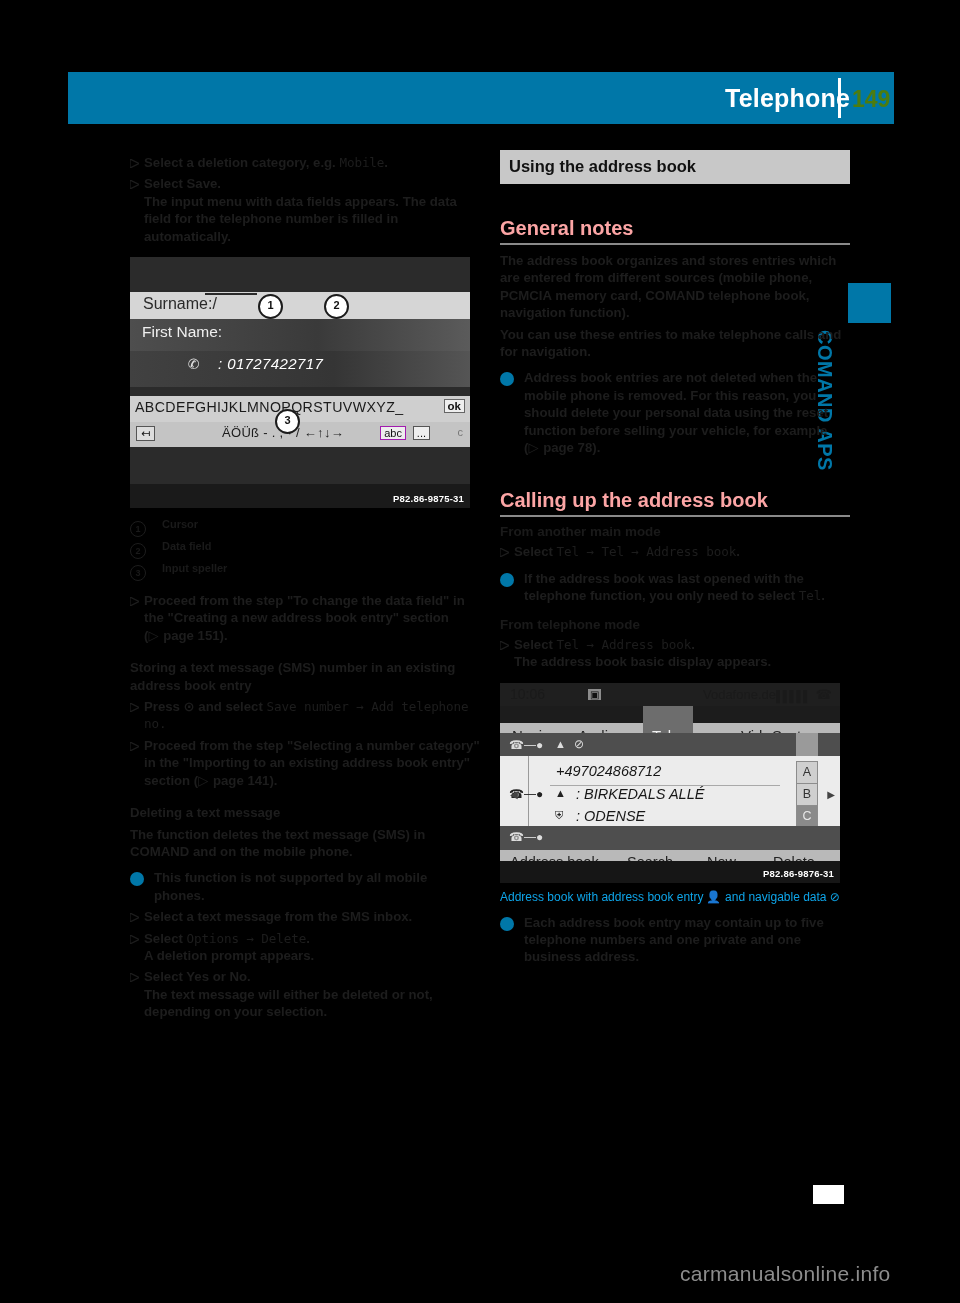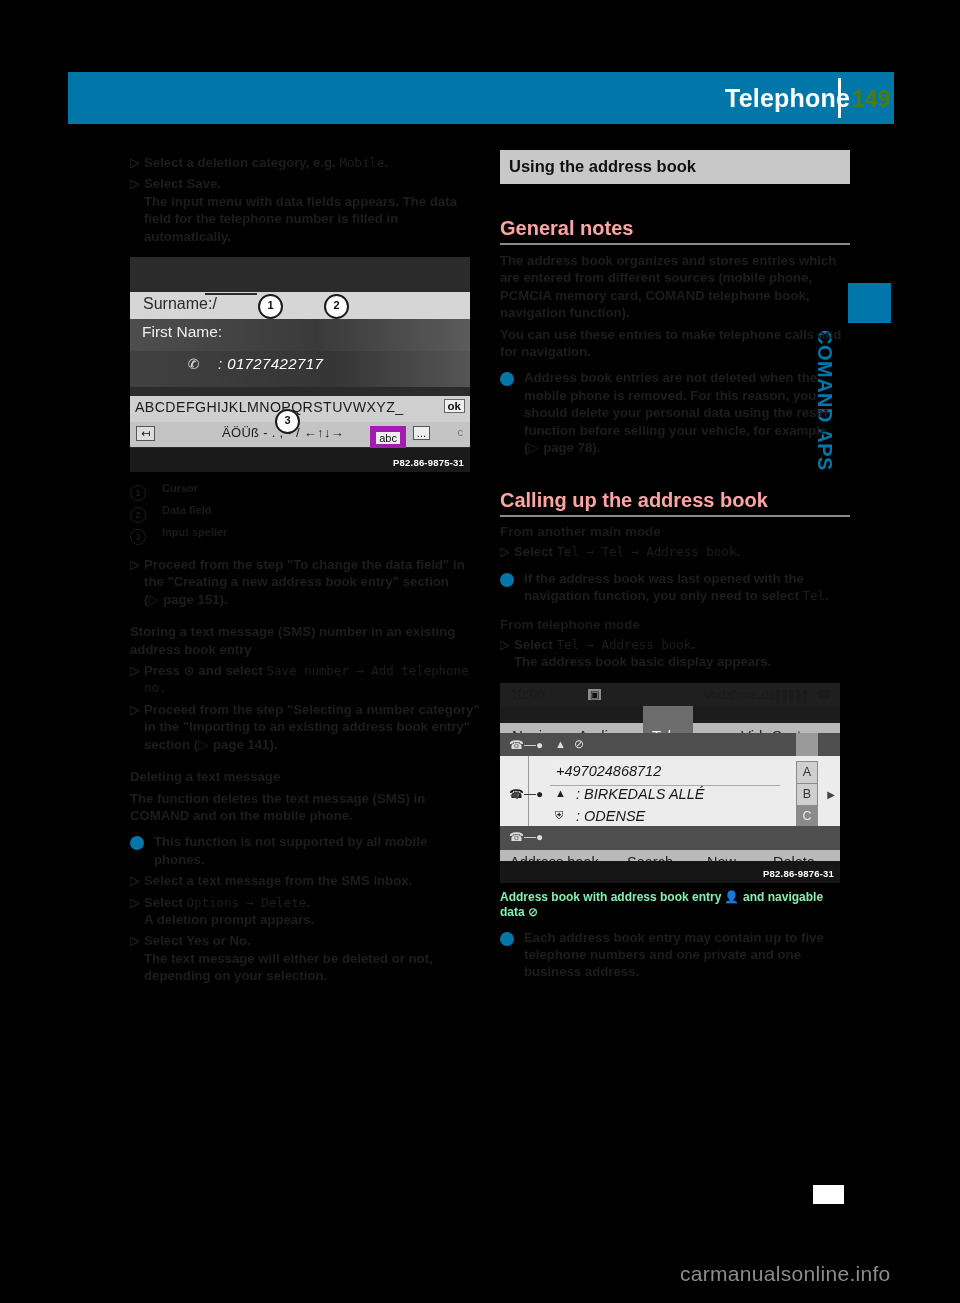--- a/index.html
+++ b/index.html
@@ -61,21 +61,21 @@
 
   
   .pref{white-space:nowrap;}
 
   
   .shot{position:relative;background:#111;border:0;margin-top:12px;}
   .shot .code{position:absolute;right:6px;bottom:4px;color:#fff;font-size:9.5px;font-weight:bold;
               letter-spacing:.2px;font-family:"Liberation Sans",sans-serif;}
 
   
-  .s1{width:340px;height:215px;background:#2b2b2b;}
+  .s1{width:340px;height:251px;background:#2b2b2b;}
   .s1 .surbar{position:absolute;left:0;top:35px;width:340px;height:27px;background:#d6d6d6;}
   .s1 .surtxt{position:absolute;left:13px;top:38px;font-size:16px;color:#2a2a2a;font-weight:normal;}
   .s1 .fnrow{position:absolute;left:0;top:62px;width:340px;height:32px;
              background:linear-gradient(90deg,#4e4e4e 0%,#3a3a3a 55%,#5b5b5b 100%);}
   .s1 .fntxt{position:absolute;left:12px;top:66px;font-size:15.5px;color:#efefef;}
   .s1 .numrow{position:absolute;left:0;top:94px;width:340px;height:36px;
               background:linear-gradient(90deg,#414141 0%,#353535 60%,#555 100%);}
   .s1 .numtxt{position:absolute;left:88px;top:98px;font-size:15px;color:#fff;font-style:italic;letter-spacing:.4px;}
   .s1 .phic{position:absolute;left:58px;top:99px;font-size:14px;color:#ddd;}
   .s1 .kb{position:absolute;left:0;top:139px;width:340px;height:26px;background:#cfcfcf;}
@@ -111,21 +111,21 @@
   .s2 .ent{position:absolute;font-size:14.5px;font-style:italic;color:#171717;}
   .s2 .sep{position:absolute;left:50px;width:230px;height:1px;background:#a9a9a9;}
   .s2 .vline{position:absolute;left:28px;top:73px;width:1px;height:70px;background:#9a9a9a;}
   .s2 .idx{position:absolute;right:22px;width:20px;height:22px;background:#cfcfcf;border:1px solid #8c8c8c;
            font-size:12.5px;color:#333;text-align:center;line-height:21px;}
   .s2 .scroll{position:absolute;right:22px;top:50px;width:22px;height:23px;background:#9a9a9a;}
   .s2 .arrl{position:absolute;left:10px;top:106px;font-size:10px;color:#444;}
   .s2 .arrr{position:absolute;right:5px;top:106px;font-size:10px;color:#444;}
   .s2 .codebar{position:absolute;left:0;bottom:0;width:340px;height:22px;background:#161616;}
 
-  .caption{font-size:12px;font-weight:bold;line-height:15px;margin-top:7px;color:#86efac;}
+  .caption{font-size:12px;font-weight:normal;line-height:15px;margin-top:7px;color:#0ea5e9;}
 
   
   .wm{position:absolute;left:680px;top:1262px;color:#8c8c8c;font-size:21px;letter-spacing:.3px;}
   .footmark{position:absolute;left:813px;top:1185px;width:31px;height:19px;background:#fff;}
 
   .ico{font-family:"DejaVu Sans",sans-serif;}
 </style>
 </head>
 <body>
 
@@ -175,21 +175,21 @@
       <div class="phic ico">✆</div>
       <div class="numtxt">: 01727422717</div>
 
       <div class="kb"></div>
       <div class="kbtxt">ABCDEFGHIJKLMNOPQRSTUVWXYZ_</div>
       <div class="ok">ok</div>
 
       <div class="kb2"></div>
       <div class="bk ico">↤</div>
       <div class="kb2txt">ÄÖÜß - . , · / ←↑↓→</div>
-      <div style="position:absolute;right:64px;top:169px;font-size:11px;background:#eee;border:6px solid #a21caf;padding:0 3px;color:#111;margin-left:44px;">abc</div>
+      <div style="position:absolute;right:64px;top:169px;font-size:11px;background:#eee;border:1px solid #a21caf;padding:0 3px;color:#111;margin-left:44px;">abc</div>
       <div style="position:absolute;right:40px;top:169px;font-size:11px;background:#eee;border:1px solid #555;padding:0 3px;color:#111;">...</div>
       <div style="position:absolute;right:7px;top:169px;font-size:11px;color:#777;">c</div>
       <div class="bub" style="left:145px;top:152px;">3</div>
 
       <div class="codebar"></div>
       <div class="code">P82.86-9875-31</div>
     </div>
 
     <div style="margin-top:10px;">
       <div class="legend">
@@ -304,21 +304,21 @@
             <polygon points="0,0 9,4.5 0,9" fill="none" stroke="#1d1d1d" stroke-width="1.3"></polygon>
           </svg>
       </span>
       <span class="step-txt blk"><span>Select </span><span class="mono">Tel</span><span class="mono"> → </span><span class="mono">Tel</span><span class="mono"> → </span><span class="mono">Address book</span><span>.</span></span>
     </div>
 
     <div class="note">
       <span class="dot">
           <i></i>
         </span>
-      <span class="note-txt blk"><span>If the address book was last opened with the navigation function, you only need to select </span><span class="mono">Tel</span><span>.</span></span>
+      <span class="note-txt blk"><span>If the address book was last opened with the telephone function, you only need to select </span><span class="mono">Tel</span><span>.</span></span>
     </div>
 
     <div class="head3">From telephone mode</div>
 
     <div class="step">
       <span class="tri">
         <svg width="9" height="9" viewBox="0 0 9 9">
             <polygon points="0,0 9,4.5 0,9" fill="none" stroke="#1d1d1d" stroke-width="1.3"></polygon>
           </svg>
       </span>

